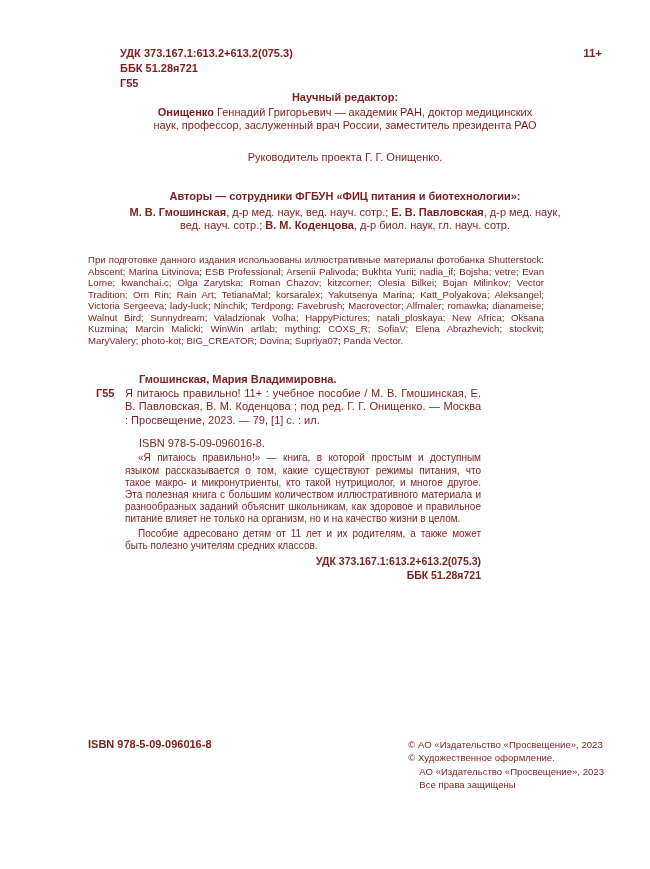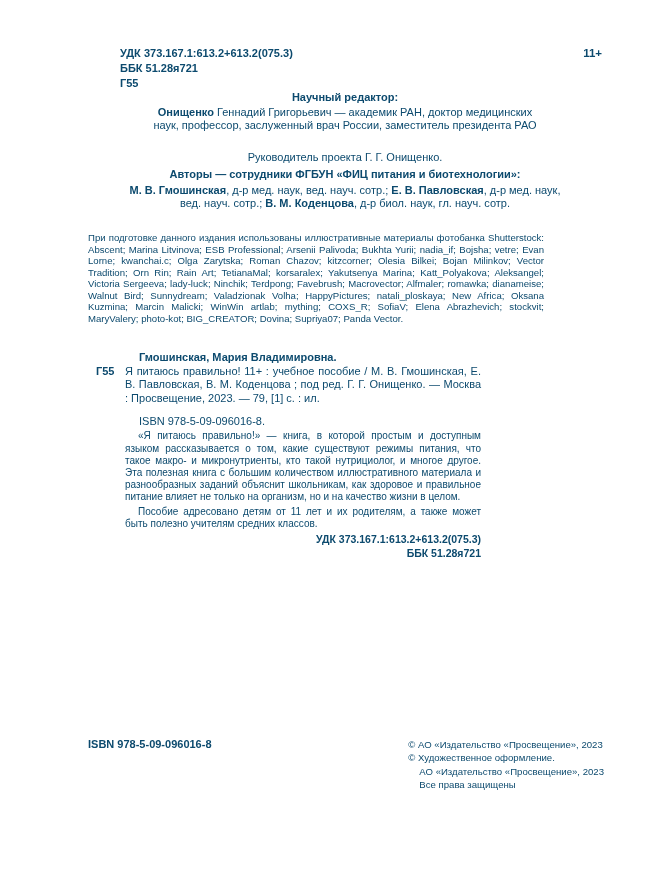--- a/index.html
+++ b/index.html
@@ -5,40 +5,40 @@
   html, body { margin: 0; padding: 0; background: #e8e8e8; }
   .page {
     position: relative;
     width: 650px;
     height: 869px;
     margin: 0 auto;
     background: #ffffff;
     box-sizing: border-box;
     padding: 46px 48px 0 88px;
     font-family: "Liberation Sans", sans-serif;
-    color: #0c4a6e;
+    color: #7f1d1d;
     overflow: hidden;
   }
   .header-row {
     display: flex;
     justify-content: space-between;
     align-items: flex-start;
     font-weight: bold;
     font-size: 11px;
     line-height: 1.35;
   }
   .header-left { margin-left: 32px; }
   .age-badge { font-weight: bold; font-size: 11.5px; }
 
   .center-block { text-align: center; font-size: 11px; line-height: 1.22; }
   .heading-bold { font-weight: bold; }
   .editor-heading { }
   .editor-para { margin: 2px auto 0; width: 392px; }
   .project-lead { margin-top: 18px; }
-  .authors-heading { margin-top: 4px; }
+  .authors-heading { margin-top: 26px; }
   .authors-para { margin: 2px auto 0; width: 446px; }
 
   .credits {
     margin-top: 22px;
     width: 456px;
     font-size: 9.6px;
     line-height: 1.2;
     text-align: justify;
   }
 

